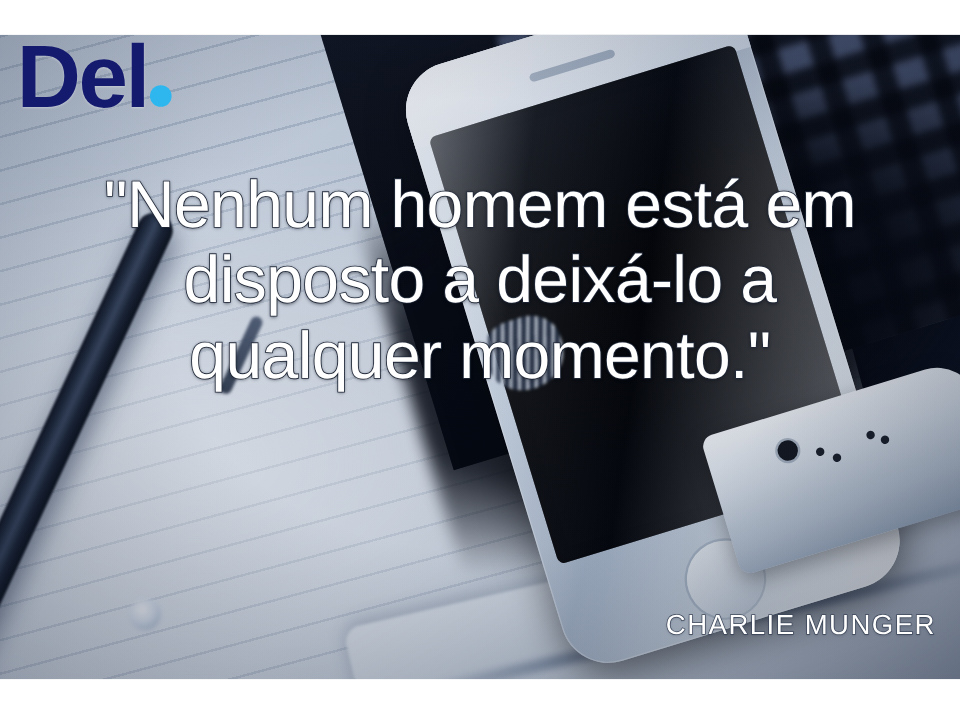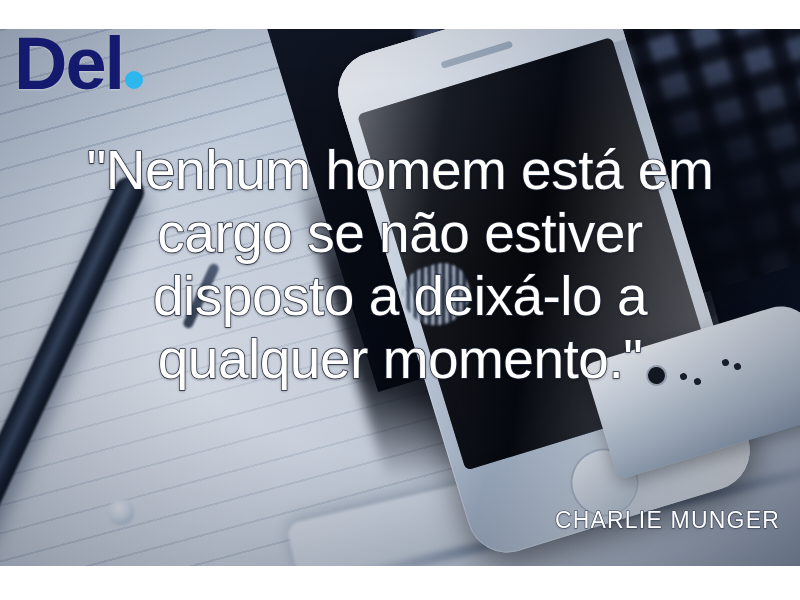--- a/index.html
+++ b/index.html
@@ -490,21 +490,20 @@
 
     <div class="grade"></div>
   </div>
 
   <div id="logo">
     <span class="logo-word"><span>Del</span><span class="logo-dot"></span></span>
   </div>
 
   <div id="quote">
     <span class="quote-line">"Nenhum homem está em</span>
-    <span class="quote-line">cargo se não estiver</span>
     <span class="quote-line">disposto a deixá-lo a</span>
     <span class="quote-line">qualquer momento."</span>
   </div>
 
   <div id="attribution">CHARLIE MUNGER</div>
 
   <div class="bar bar-bottom"></div>
 
 </div>
 

